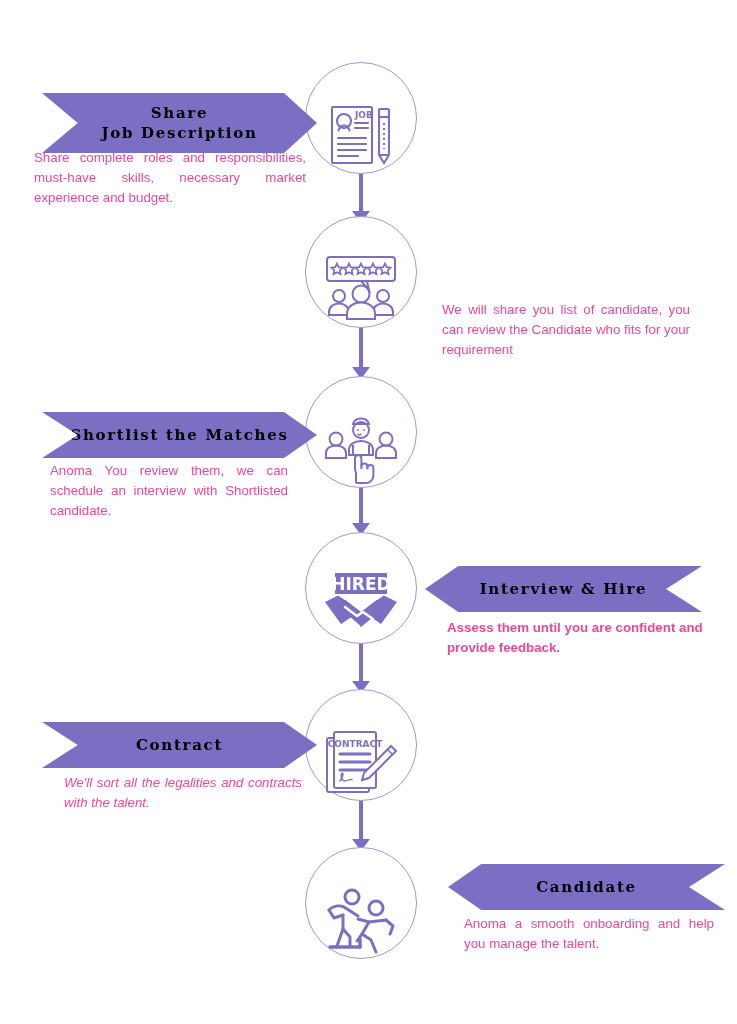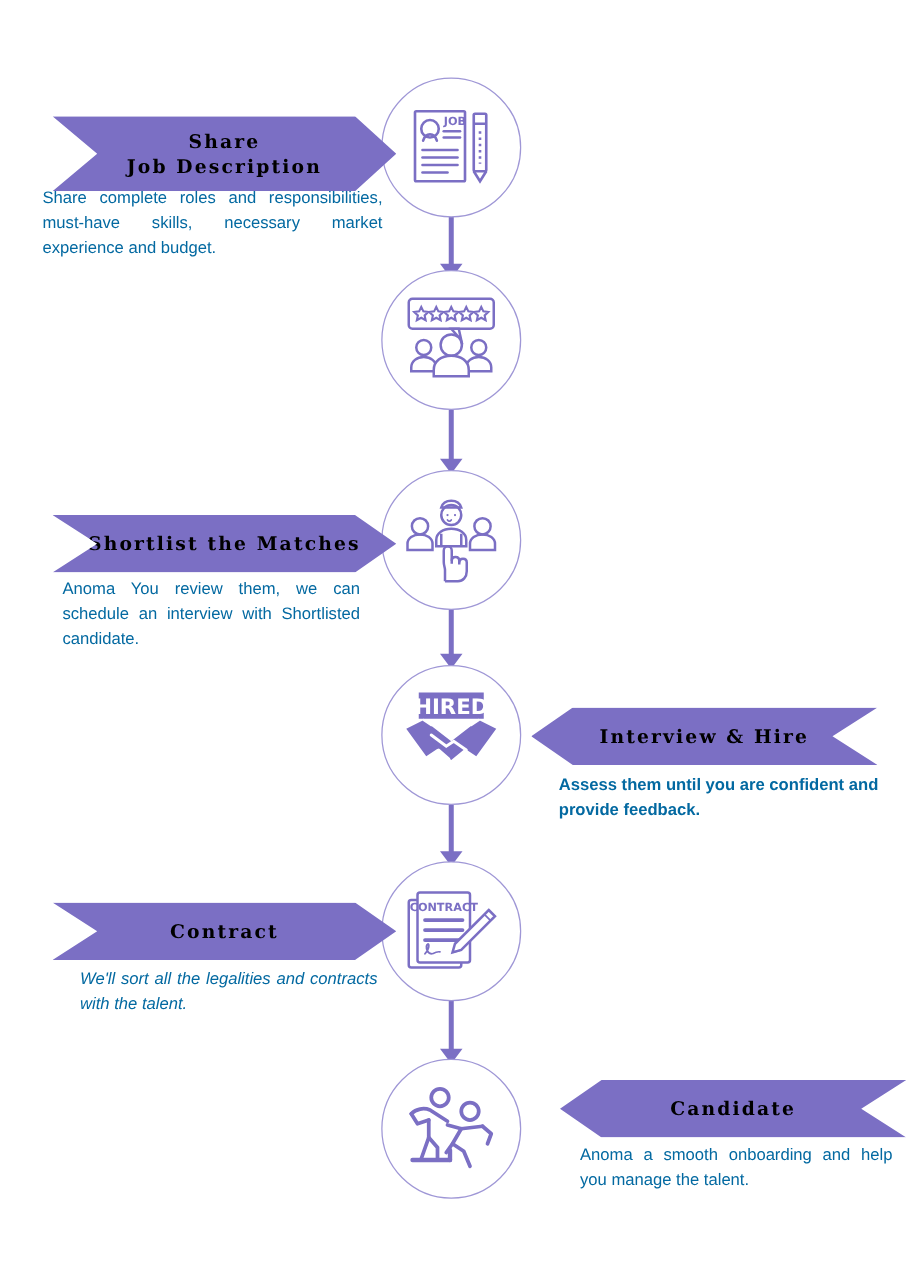--- a/index.html
+++ b/index.html
@@ -40,21 +40,21 @@
 
   
   .node {
     position: absolute;
     width: 112px;
     height: 112px;
     border-radius: 50%;
     border: 1.6px solid #9f97d6;
     background: #ffffff;
     display: flex;
-    align-items: center;
+    align-items: flex-end;
     justify-content: center;
     box-sizing: border-box;
   }
   .node svg { display: block; }
 
   
   .banner {
     position: absolute;
     height: 46px;
     background: #7b6fc4;
@@ -80,21 +80,21 @@
     letter-spacing: 1.7px;
     line-height: 1.35;
     text-align: center;
     white-space: pre-line;
     padding: 0 6px;
   }
 
   
   .desc {
     position: absolute;
-    color: #0369a1;
+    color: #ec4899;
     font-family: "Liberation Sans", sans-serif;
     font-size: 13.3px;
     line-height: 1.52;
     text-align: justify;
   }
   .desc.ragged { text-align: left; }
 </style>
 </head>
 <body>
 
@@ -156,20 +156,21 @@
         </g>
         <circle cx="16" cy="43" r="6"></circle>
         <path d="M6 62v-3c0-5 4.5-8.5 10-8.5s10 3.5 10 8.5v3z"></path>
         <circle cx="60" cy="43" r="6"></circle>
         <path d="M50 62v-3c0-5 4.5-8.5 10-8.5s10 3.5 10 8.5v3z"></path>
         <circle cx="38" cy="41" r="8.5" fill="#ffffff"></circle>
         <path d="M24 66v-5c0-7 6-11.5 14-11.5S52 54 52 61v5z" fill="#ffffff"></path>
       </svg>
     </span>
   </div>
+  <div class="desc" style="left:442px; top:300px; width:248px;">We will share you list of candidate, you can review the Candidate who fits for your requirement</div>
 
   <div class="node" style="left:305px; top:376px;">
     <span>
       <svg width="76" height="74" viewBox="0 0 76 74" fill="none" stroke="#7b6fc4" stroke-width="2">
         <circle cx="13" cy="26" r="6.5"></circle>
         <path d="M3 45v-5c0-4.5 4.5-7.5 10-7.5s10 3 10 7.5v5z"></path>
         <circle cx="63" cy="26" r="6.5"></circle>
         <path d="M53 45v-5c0-4.5 4.5-7.5 10-7.5s10 3 10 7.5v5z"></path>
         <circle cx="38" cy="17" r="8"></circle>
         <path d="M30 11c1-3.5 4-5.5 8-5.5s7 2 8 5.5z"></path>

